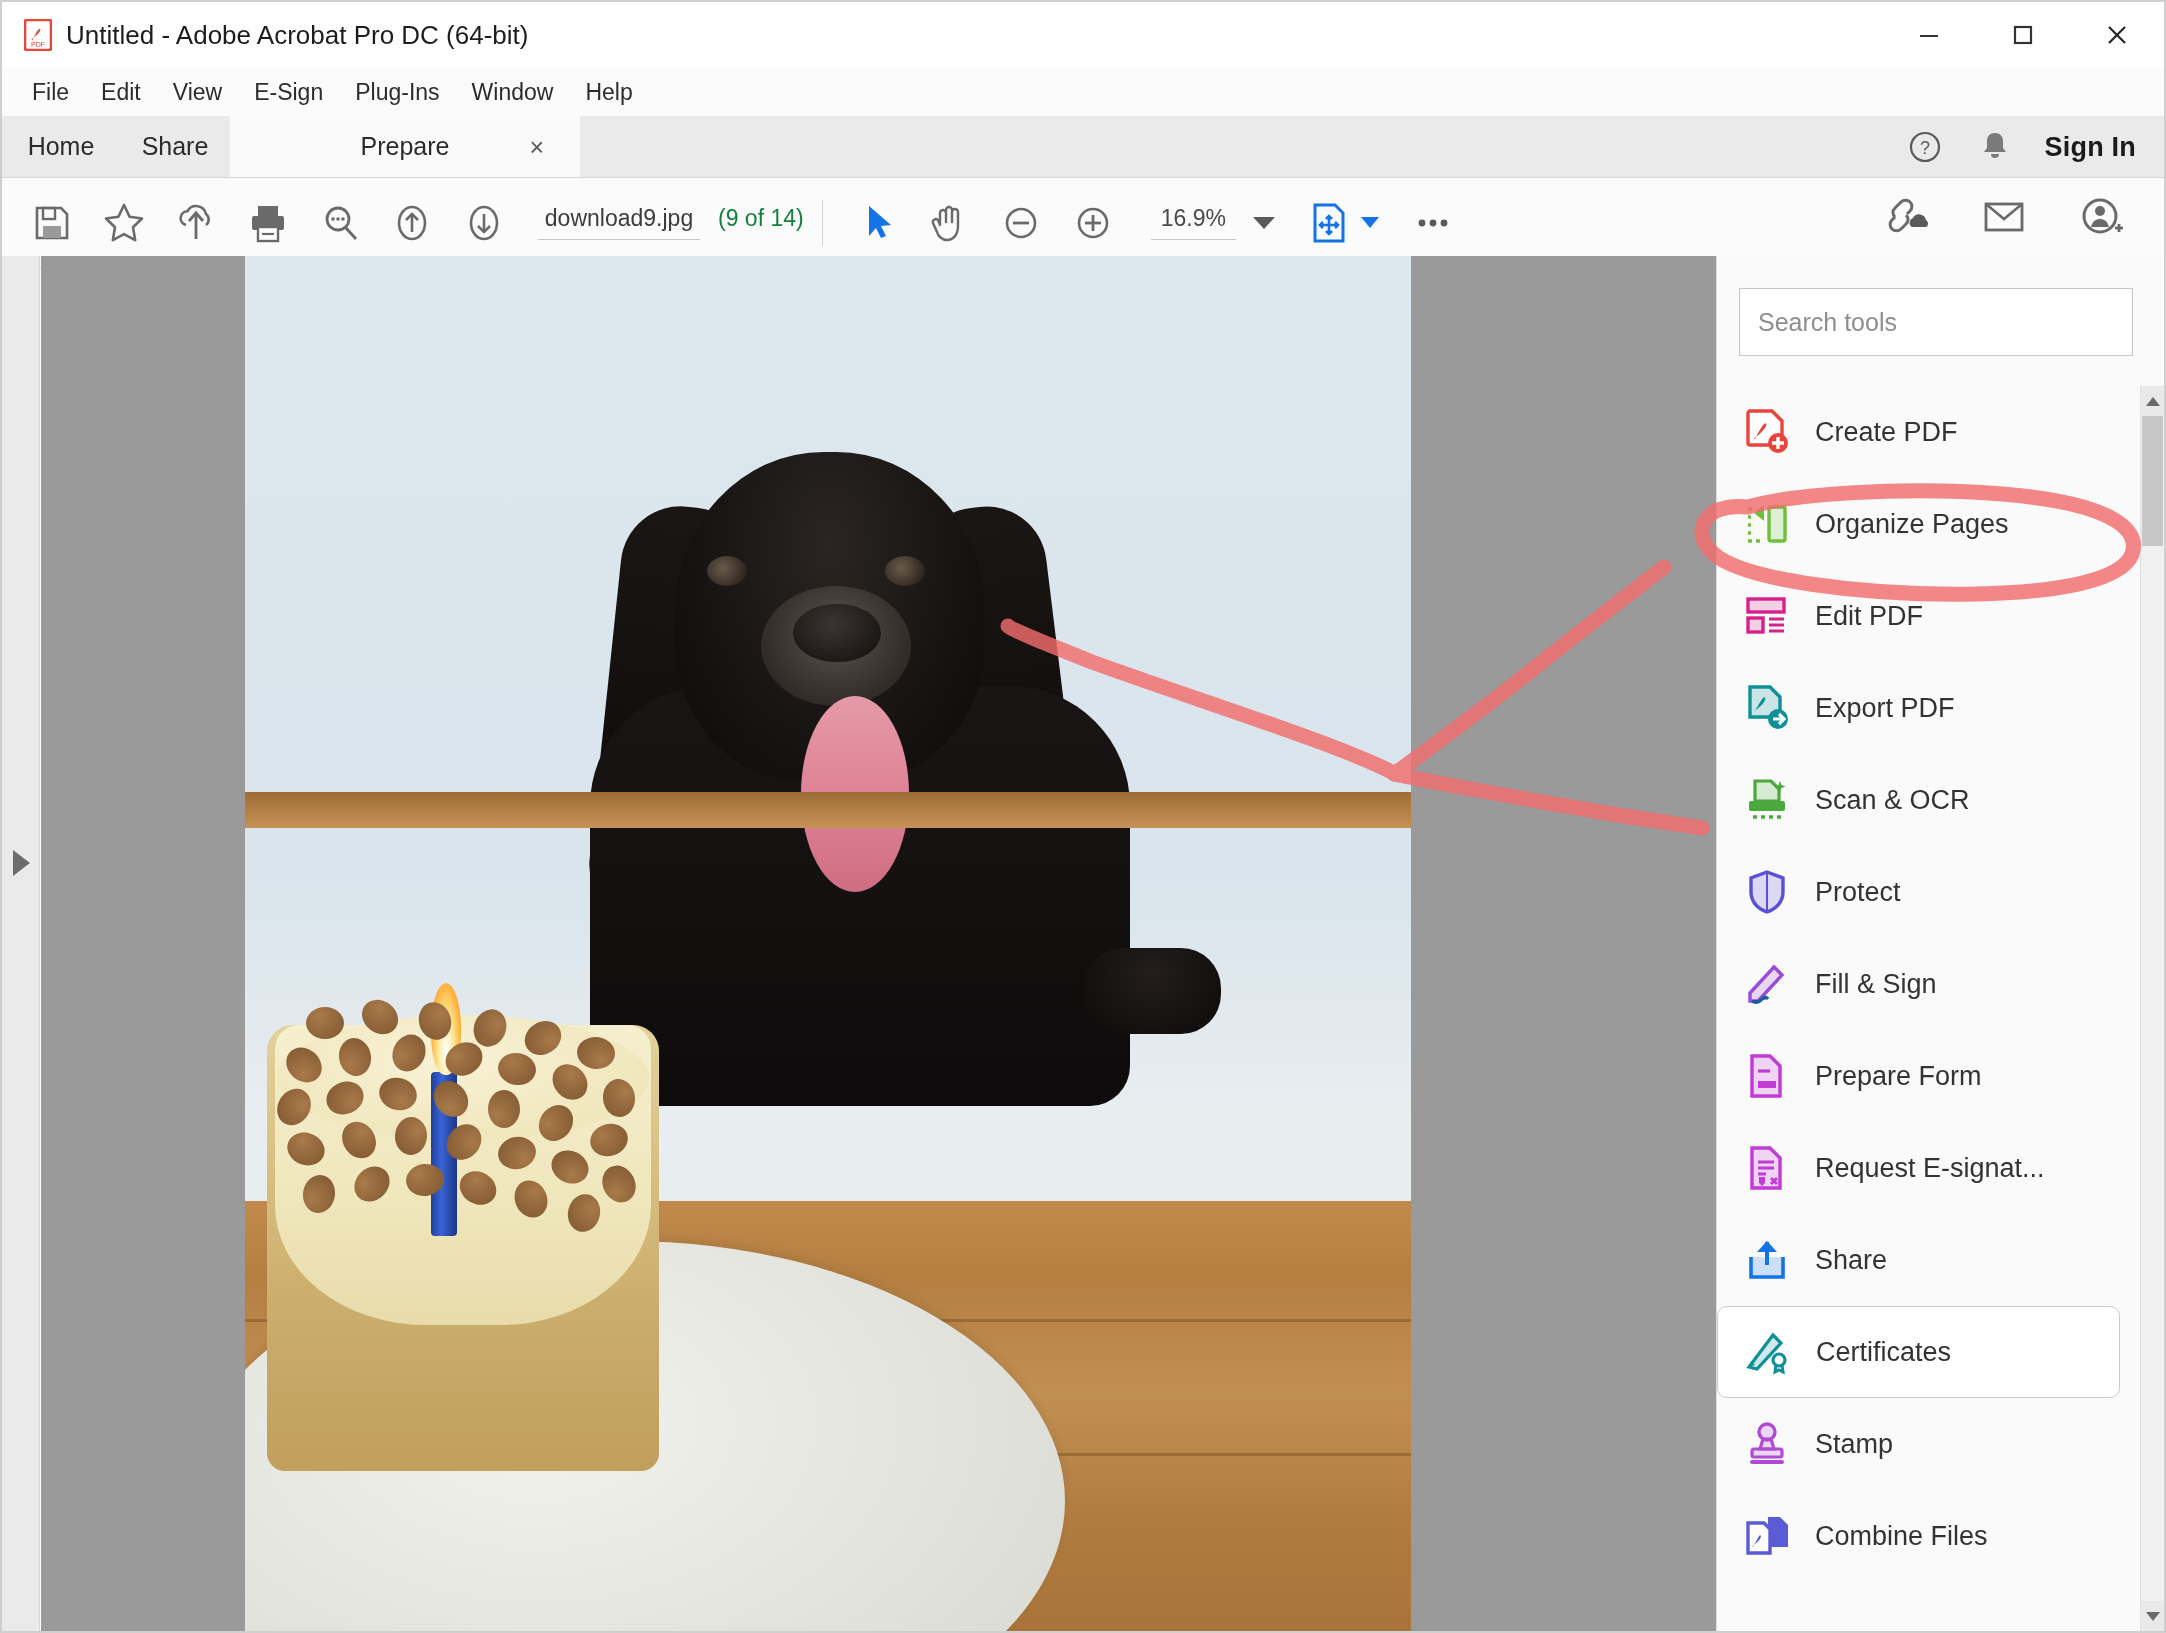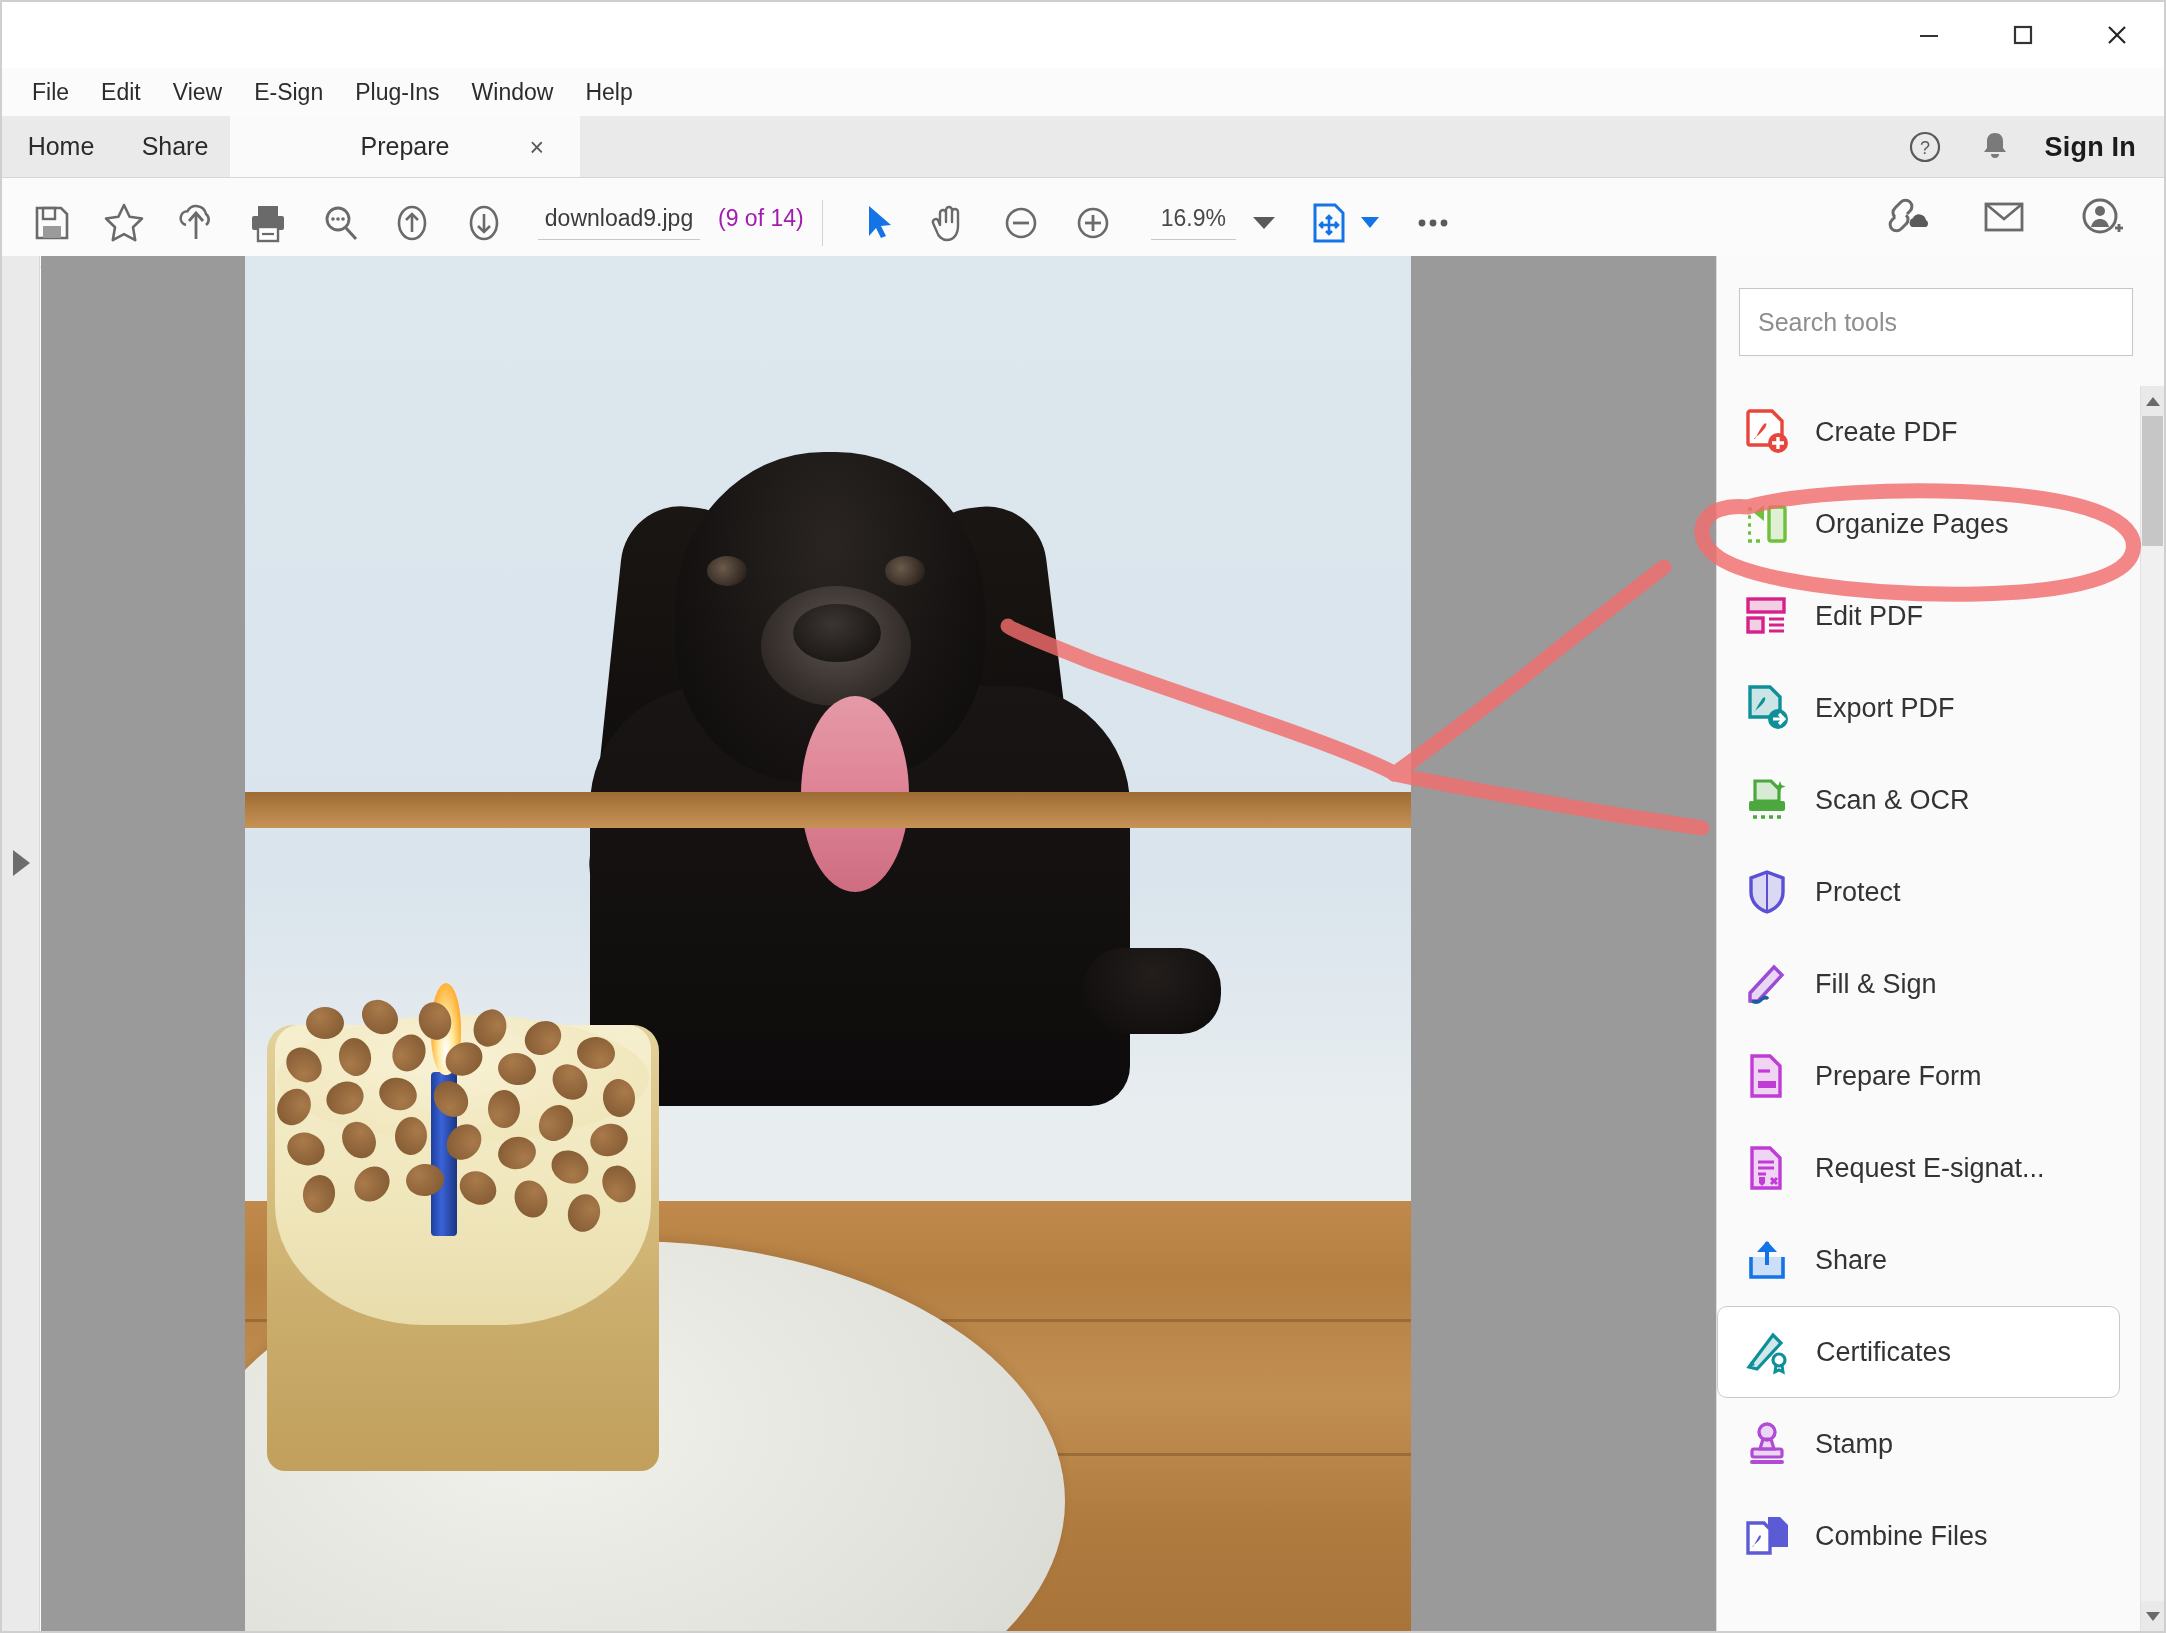--- a/index.html
+++ b/index.html
@@ -44,21 +44,21 @@
   .signin{font-size:27px;color:#1b1b1b;font-weight:600;letter-spacing:.2px;}
 
   
   .toolbar{position:absolute;left:0;top:176px;width:100%;height:90px;background:#fbfbfb;
            border-bottom:1px solid #dcdcdc;box-sizing:border-box;display:flex;align-items:center;}
   .tb-icon{width:56px;height:56px;display:flex;align-items:center;justify-content:center;margin:0 8px;}
   .tb-icon:first-child{margin-left:22px;}
   .tb-sep{width:1px;height:46px;background:#d2d2d2;margin:0 18px;}
   .filename-box{margin-left:18px;display:flex;align-items:baseline;gap:18px;}
   .filename{font-size:23px;color:#3b3b3b;border-bottom:1px solid #c8c8c8;padding:0 6px 7px 6px;min-width:150px;text-align:center;}
-  .pagecount{font-size:23px;color:#a21caf;}
+  .pagecount{font-size:23px;color:#15803d;}
   .zoom-box{display:flex;align-items:center;gap:17px;margin-left:22px;}
   .zoom-val{font-size:23px;color:#4a4a4a;border-bottom:1px solid #c8c8c8;padding:0 10px 7px 10px;}
   .caret{width:0;height:0;border-left:11px solid transparent;border-right:11px solid transparent;
          border-top:12px solid #5a5a5a;}
   .caret.blue{border-top-color:#1473e6;border-left-width:9px;border-right-width:9px;border-top-width:11px;}
   .tb-right{position:absolute;right:26px;top:0;height:78px;display:flex;align-items:center;gap:26px;}
 
   
   .main{position:absolute;left:0;top:254px;right:0;bottom:0;}
   .leftstrip{position:absolute;left:0;top:0;width:38px;height:100%;background:#eaeaea;
@@ -156,20 +156,30 @@
 
   
   .anno{position:absolute;left:0;top:0;width:2166px;height:1633px;pointer-events:none;}
 </style>
 </head>
 <body>
 
 <div class="app">
 
   <div class="titlebar">
+    <div class="title-left">
+      <span class="pdf-logo">
+        <svg width="28" height="32" viewBox="0 0 28 32">
+          <rect x="1" y="1" width="26" height="30" rx="2" fill="#fff" stroke="#E8453C" stroke-width="2.6"></rect>
+          <path d="M8 22c3-6 5-10 6.5-11.5C16 9 17 10 16 12c-1 2-4 5-7 7-1.5 1-2 2-1 2z" fill="#E8453C"></path>
+          <text x="14" y="28" font-size="7" fill="#E8453C" text-anchor="middle" font-family="Liberation Sans, sans-serif">PDF</text>
+        </svg>
+      </span>
+      <span class="title-text">Untitled - Adobe Acrobat Pro DC (64-bit)</span>
+    </div>
     <div class="winbtns">
       <div class="winbtn">
         <svg width="30" height="30" viewBox="0 0 30 30">
             <line x1="6" y1="16" x2="24" y2="16" stroke="#333" stroke-width="2"></line>
           </svg>
       </div>
       <div class="winbtn">
         <svg width="30" height="30" viewBox="0 0 30 30">
             <rect x="7" y="7" width="16" height="16" fill="none" stroke="#333" stroke-width="2.2"></rect>
           </svg>

